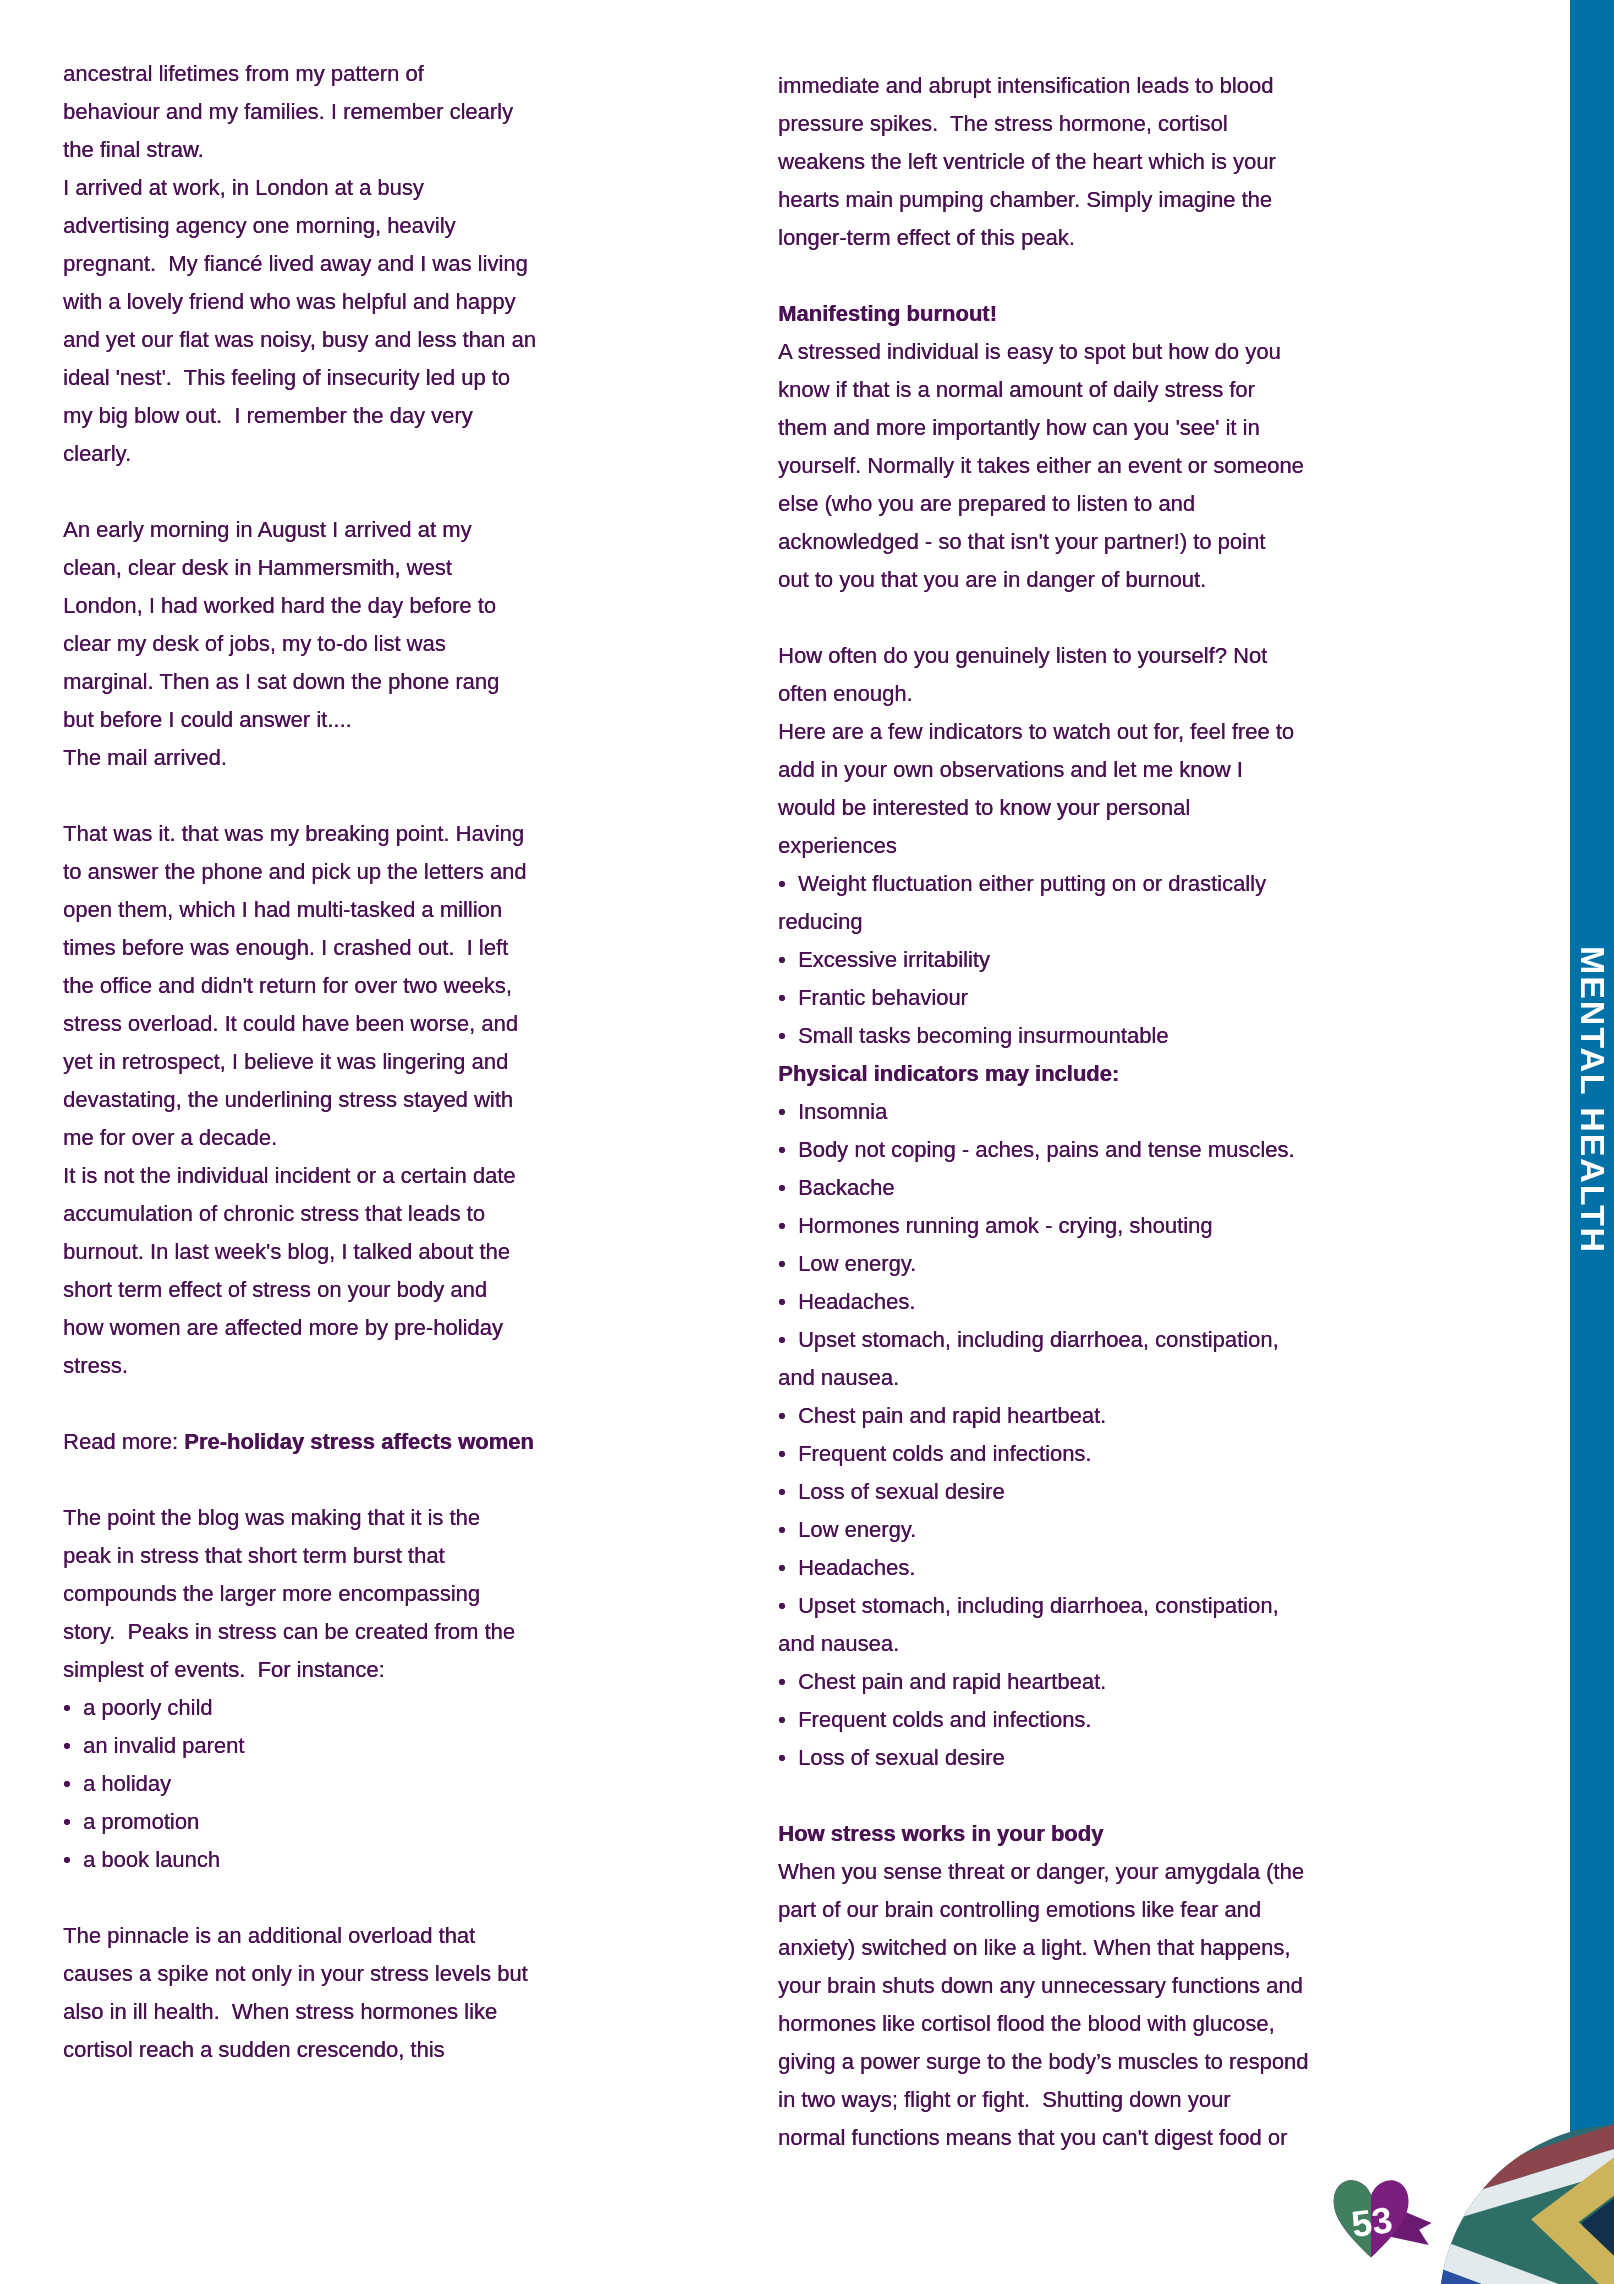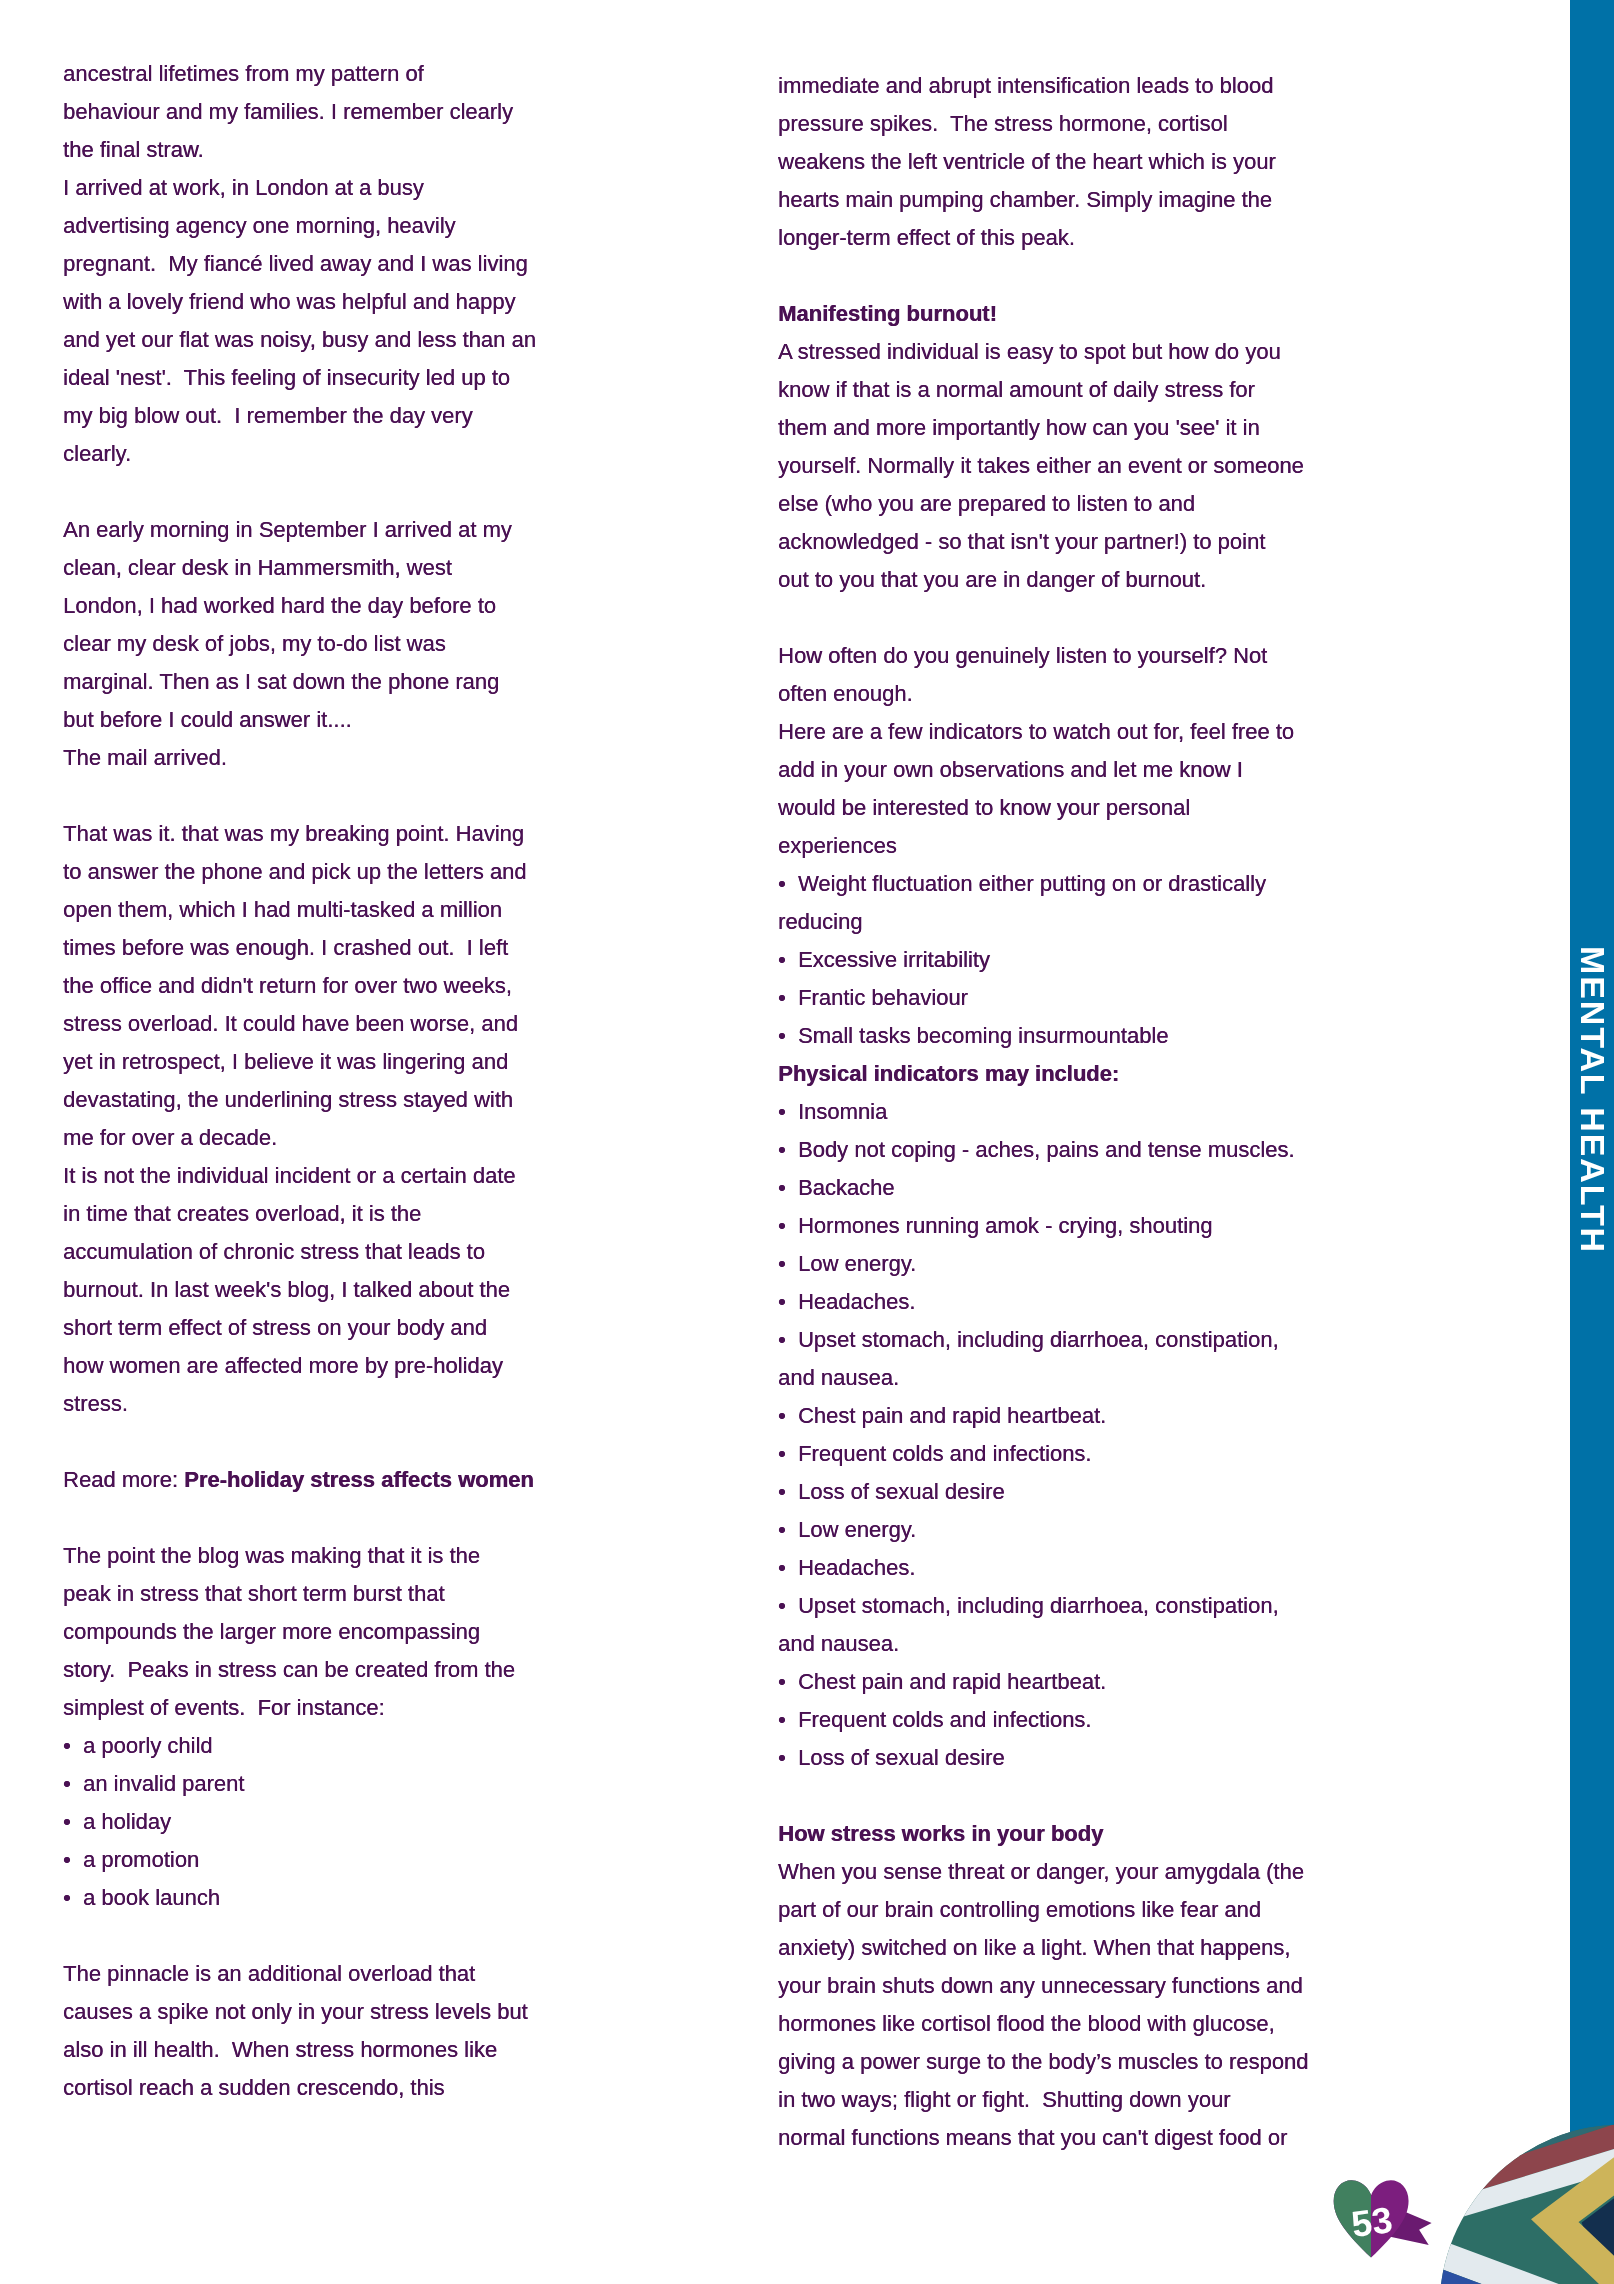--- a/index.html
+++ b/index.html
@@ -43,39 +43,38 @@
       <div class="line">the final straw.</div>
       <div class="line">I arrived at work, in London at a busy</div>
       <div class="line">advertising agency one morning, heavily</div>
       <div class="line">pregnant.  My fiancé lived away and I was living</div>
       <div class="line">with a lovely friend who was helpful and happy</div>
       <div class="line">and yet our flat was noisy, busy and less than an</div>
       <div class="line">ideal 'nest'.  This feeling of insecurity led up to</div>
       <div class="line">my big blow out.  I remember the day very</div>
       <div class="line">clearly.</div>
       <div class="line">&nbsp;</div>
-      <div class="line">An early morning in September I arrived at my</div>
+      <div class="line">An early morning in August I arrived at my</div>
       <div class="line">clean, clear desk in Hammersmith, west</div>
       <div class="line">London, I had worked hard the day before to</div>
       <div class="line">clear my desk of jobs, my to-do list was</div>
       <div class="line">marginal. Then as I sat down the phone rang</div>
       <div class="line">but before I could answer it....</div>
       <div class="line">The mail arrived.</div>
       <div class="line">&nbsp;</div>
       <div class="line">That was it. that was my breaking point. Having</div>
       <div class="line">to answer the phone and pick up the letters and</div>
       <div class="line">open them, which I had multi-tasked a million</div>
       <div class="line">times before was enough. I crashed out.  I left</div>
       <div class="line">the office and didn't return for over two weeks,</div>
       <div class="line">stress overload. It could have been worse, and</div>
       <div class="line">yet in retrospect, I believe it was lingering and</div>
       <div class="line">devastating, the underlining stress stayed with</div>
       <div class="line">me for over a decade.</div>
       <div class="line">It is not the individual incident or a certain date</div>
-      <div class="line">in time that creates overload, it is the</div>
       <div class="line">accumulation of chronic stress that leads to</div>
       <div class="line">burnout. In last week's blog, I talked about the</div>
       <div class="line">short term effect of stress on your body and</div>
       <div class="line">how women are affected more by pre-holiday</div>
       <div class="line">stress.</div>
       <div class="line">&nbsp;</div>
       <div class="line"><span>Read more: </span><span class="bold">Pre-holiday stress affects women</span></div>
       <div class="line">&nbsp;</div>
       <div class="line">The point the blog was making that it is the</div>
       <div class="line">peak in stress that short term burst that</div>

